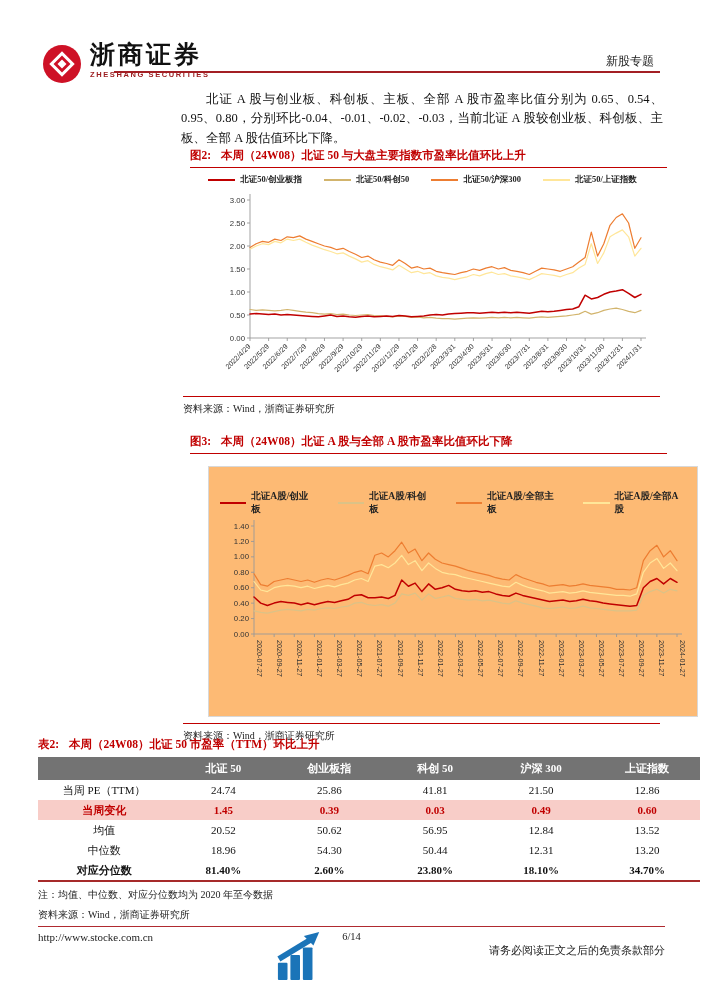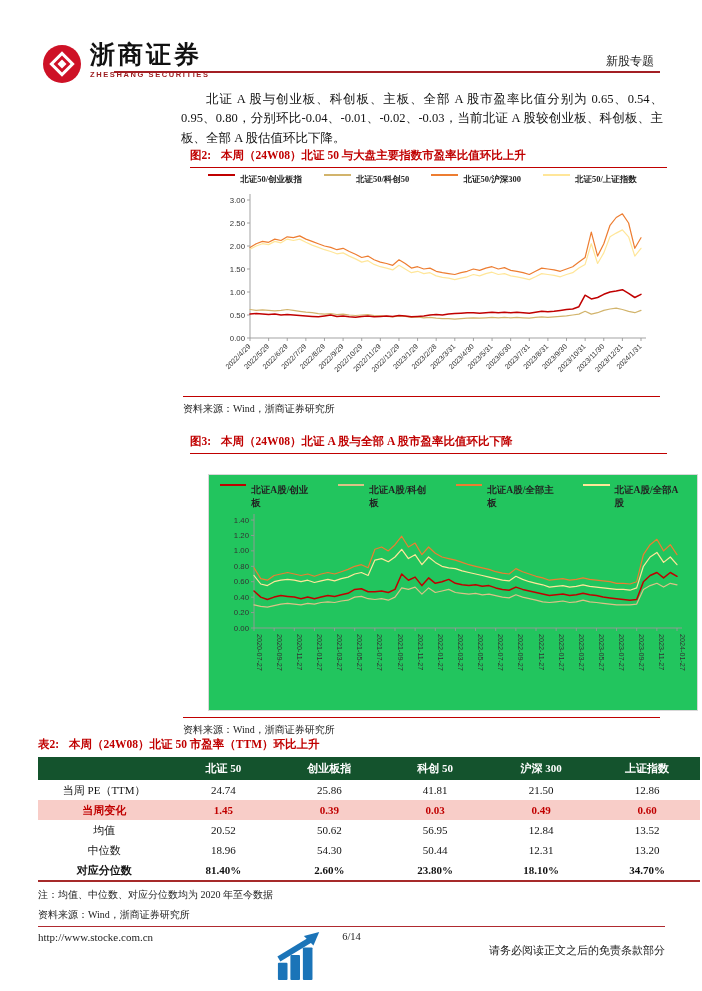--- a/index.html
+++ b/index.html
@@ -16,33 +16,33 @@
 
   
   .paragraph{position:absolute;left:181px;top:90px;width:482px;font-size:12.5px;line-height:1.55;
              text-align:justify;text-indent:2em;color:#111;}
 
   
   .fig{position:absolute;}
   .fig-title{font-size:11.5px;font-weight:bold;color:#c00000;padding-bottom:4px;border-bottom:1px solid #c00000;width:477px;margin-left:7px;}
   .fig-title .fig-id{margin-right:10px;}
   .legend{display:flex;justify-content:center;align-items:center;margin-top:6px;font-size:8.5px;color:#222;font-weight:bold;font-family:"Liberation Serif",serif;}
-  .lg-item{display:inline-flex;align-items:flex-start;margin:0 11px;}
+  .lg-item{display:inline-flex;align-items:center;margin:0 11px;}
   .lg-swatch{width:27px;height:2px;display:inline-block;margin-right:5px;}
   .fig-source{border-top:1px solid #c00000;margin-top:6px;padding-top:5px;font-size:10px;color:#222;width:477px;}
-  .chart-box{margin-left:25px;margin-top:20px;width:488px;border:1px solid #d8d8d8;padding-top:7px;background:#22c55e;}
+  .chart-box{margin-left:25px;margin-top:12px;width:488px;border:1px solid #d8d8d8;padding-top:21px;background:#fdba74;}
   .chart-box .legend{margin-top:2px;font-size:9.5px;}
   svg text{font-family:"Liberation Sans","DejaVu Sans",sans-serif;}
 
   
   .table-sec{position:absolute;left:38px;top:737px;width:662px;}
   .table-title{font-size:11.5px;font-weight:bold;color:#c00000;margin-bottom:5px;}
   .table-title .fig-id{margin-right:10px;}
   table.pe{width:100%;border-collapse:collapse;font-size:11px;border-bottom:2px solid #a62a2a;}
-  table.pe th{background:#14532d;color:#fff;font-weight:bold;height:21px;text-align:center;}
+  table.pe th{background:#737373;color:#fff;font-weight:bold;height:21px;text-align:center;}
   table.pe td{height:18px;text-align:center;color:#111;}
   table.pe tr.highlight td{background:#f8cdc8;color:#c00000;font-weight:bold;}
   table.pe tr.bold td{font-weight:bold;}
   table.pe td.rowlabel{text-align:center;}
   .table-note{font-size:10px;color:#222;margin-top:5px;line-height:1.5;}
 
   
   .footer-rule{position:absolute;left:38px;top:926px;width:627px;border-top:1.5px solid #b02a30;}
   .footer-row{position:absolute;left:38px;top:931px;width:627px;font-size:11px;color:#222;}
   .footer-url{position:absolute;left:0;top:0;text-align:center;}

